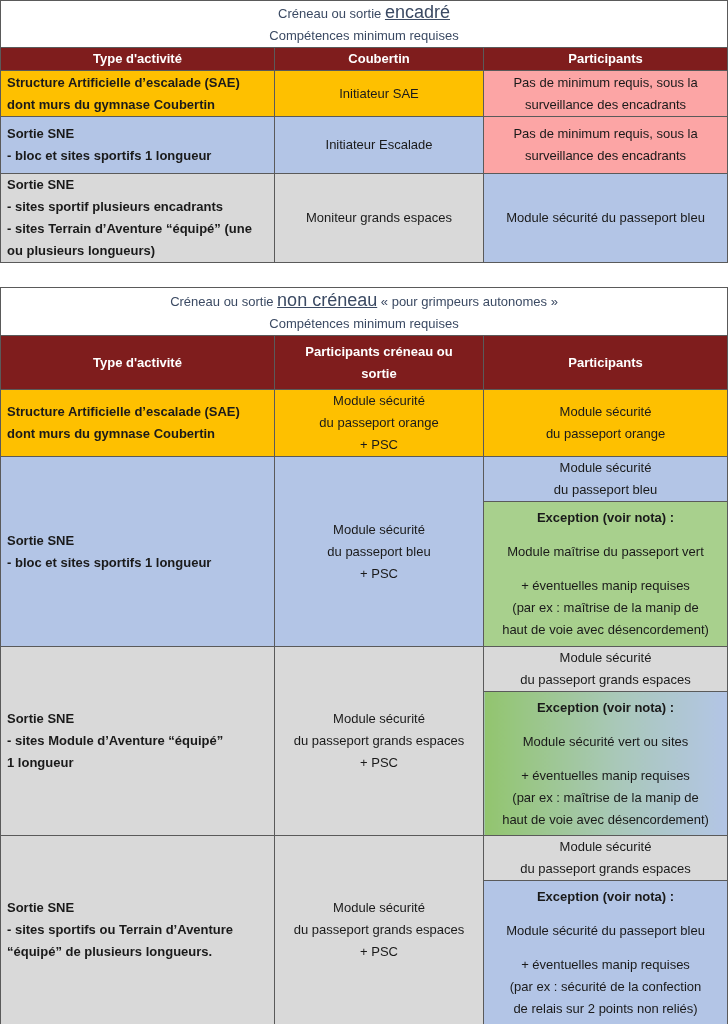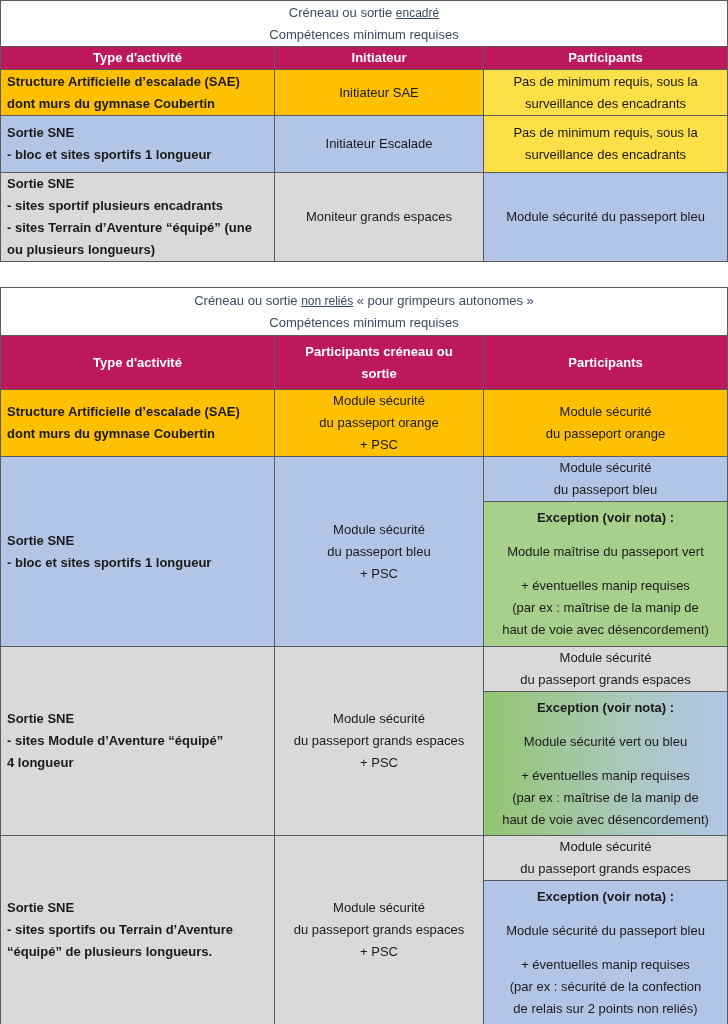--- a/index.html
+++ b/index.html
@@ -2,26 +2,26 @@
 <html><head>
 <meta charset="utf-8">
 <style>
   html, body { margin:0; padding:0; background:#ffffff; }
   body { width:728px; height:1024px; position:relative; overflow:hidden;
          font-family:"Liberation Sans", sans-serif; color:#1a1a1a; }
   .tbl { position:absolute; left:0; width:727px; border-collapse:collapse; table-layout:fixed; }
   .tbl td { border:1px solid #5a5a5a; padding:0 6px; font-size:13px; line-height:22px; vertical-align:middle; }
   .tbl col.c1 { width:274px; } .tbl col.c2 { width:209px; } .tbl col.c3 { width:244px; }
   .title-cell { background:#ffffff; text-align:center; color:#3b4a63; font-size:13px; line-height:23px; }
-  .title-em { font-size:12px; text-decoration:underline; }
-  .hdr td { background:#be185d; color:#ffffff; font-weight:bold; text-align:center; }
+  .title-em { font-size:18px; text-decoration:underline; }
+  .hdr td { background:#7f1d1d; color:#ffffff; font-weight:bold; text-align:center; }
   .orange { background:#fec000; }
   .blue { background:#b3c5e6; }
   .grey { background:#d9d9d9; }
-  .white { background:#fde047; }
+  .white { background:#fca5a5; }
   .green { background:#a8d08d; }
   .grad { background:linear-gradient(to right, #92c56e 0%, #a9c8b9 55%, #b3c5e6 100%); }
   .b { font-weight:bold; text-align:left;margin-top:32px; }
   .ctr { text-align:center; }
   .line { display:block; }
   .gap { display:block; height:12px; }
 </style>
 </head>
 <body>
 
@@ -33,21 +33,21 @@
     </colgroup>
   <tbody>
       <tr style="height:46px;">
     <td colspan="3" class="title-cell">
       <span class="line"><span>Créneau ou sortie </span><span class="title-em">encadré</span></span>
       <span class="line">Compétences minimum requises</span>
     </td>
   </tr>
   <tr class="hdr" style="height:22px;">
     <td>Type d'activité</td>
-    <td>Initiateur</td>
+    <td>Coubertin</td>
     <td>Participants</td>
   </tr>
   <tr style="height:46px;">
     <td class="orange b">
       <span class="line">Structure Artificielle d’escalade (SAE)</span>
       <span class="line">dont murs du gymnase Coubertin</span>
     </td>
     <td class="orange ctr">Initiateur SAE</td>
     <td class="white ctr">
       <span class="line">Pas de minimum requis, sous la</span>
@@ -80,21 +80,21 @@
 
 <table class="tbl" style="top:287px;">
   <colgroup>
       <col class="c1">
       <col class="c2">
       <col class="c3">
     </colgroup>
   <tbody>
       <tr style="height:48px;">
     <td colspan="3" class="title-cell">
-      <span class="line"><span>Créneau ou sortie </span><span class="title-em">non reliés</span><span> « pour grimpeurs autonomes »</span></span>
+      <span class="line"><span>Créneau ou sortie </span><span class="title-em">non créneau</span><span> « pour grimpeurs autonomes »</span></span>
       <span class="line">Compétences minimum requises</span>
     </td>
   </tr>
   <tr class="hdr" style="height:54px;">
     <td>Type d'activité</td>
     <td>
       <span class="line">Participants créneau ou</span>
       <span class="line">sortie</span>
     </td>
     <td>Participants</td>
@@ -140,37 +140,37 @@
       <span class="line">+ éventuelles manip requises</span>
       <span class="line">(par ex : maîtrise de la manip de</span>
       <span class="line">haut de voie avec désencordement)</span>
     </td>
   </tr>
 
   <tr style="height:44px;">
     <td rowspan="2" class="grey b">
       <span class="line">Sortie SNE</span>
       <span class="line">- sites Module d’Aventure “équipé”</span>
-      <span class="line">4 longueur</span>
+      <span class="line">1 longueur</span>
     </td>
     <td rowspan="2" class="grey ctr">
       <span class="line">Module sécurité</span>
       <span class="line">du passeport grands espaces</span>
       <span class="line">+ PSC</span>
     </td>
     <td class="grey ctr">
       <span class="line">Module sécurité</span>
       <span class="line">du passeport grands espaces</span>
     </td>
   </tr>
   <tr style="height:144px;">
     <td class="grad ctr">
       <span class="line" style="font-weight:bold;">Exception (voir nota) :</span>
       <span class="gap"></span>
-      <span class="line">Module sécurité vert ou bleu</span>
+      <span class="line">Module sécurité vert ou sites</span>
       <span class="gap"></span>
       <span class="line">+ éventuelles manip requises</span>
       <span class="line">(par ex : maîtrise de la manip de</span>
       <span class="line">haut de voie avec désencordement)</span>
     </td>
   </tr>
 
   <tr style="height:44px;">
     <td rowspan="2" class="grey b">
       <span class="line">Sortie SNE</span>

